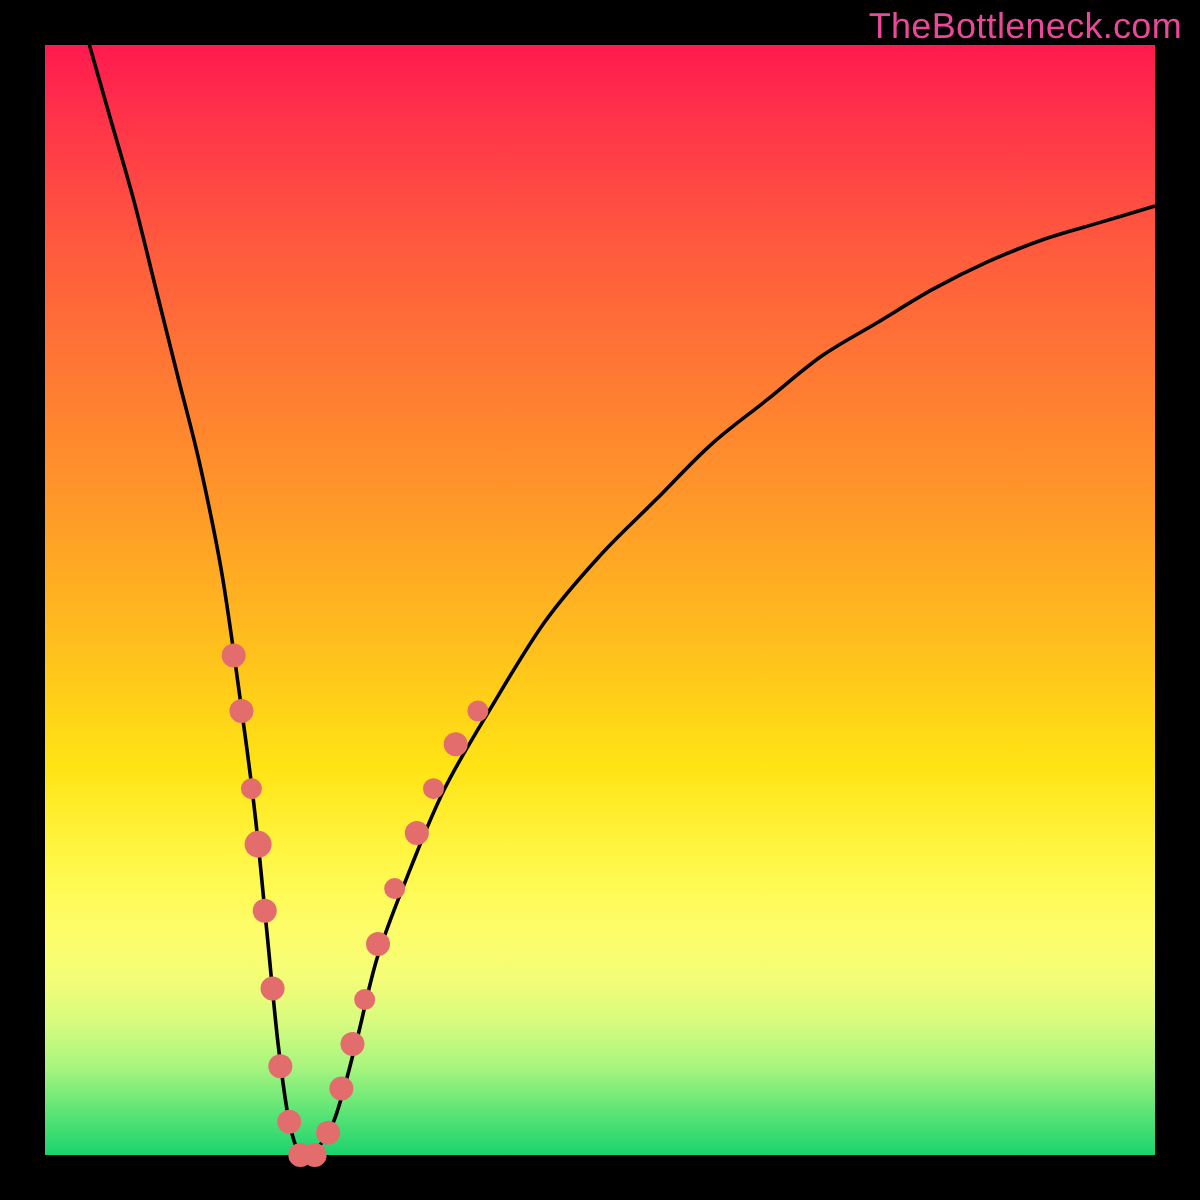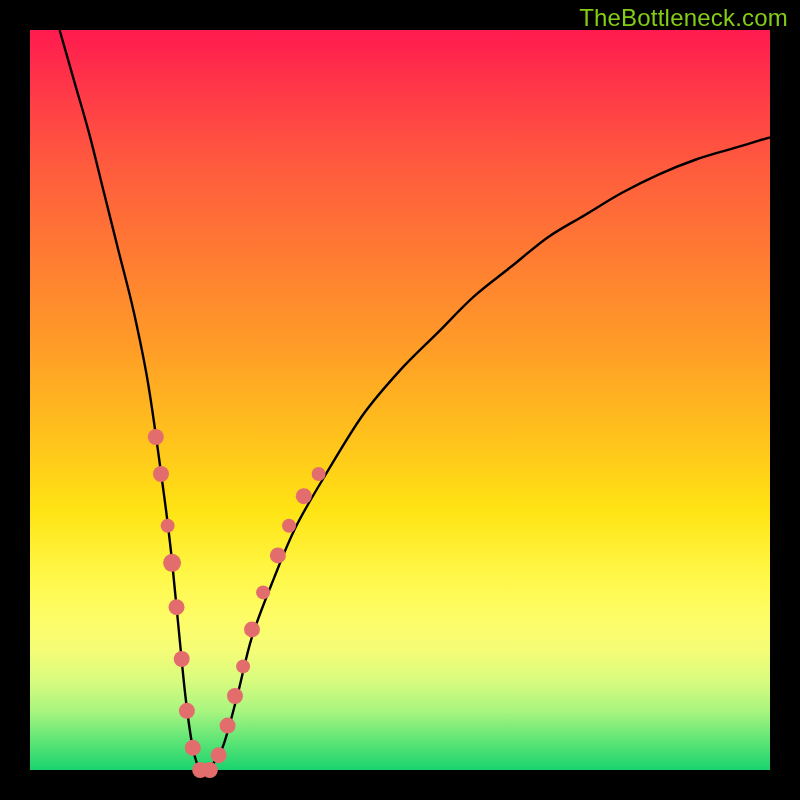--- a/index.html
+++ b/index.html
@@ -40,21 +40,21 @@
       #d7fb7e 88%,
       #a9f57f 92%,
       #5fe576 96%,
       #19d36e 100%
     );
   }
   .watermark {
     position: absolute;
     top: 4px;
     right: 12px;
-    color: #84cc16;
+    color: #ec4899;
     font-size: 24px;
     font-weight: 500;
     letter-spacing: 0.2px;
     z-index: 10;
     user-select: none;
   }
   svg.curve {
     position: absolute;
     left: 0;
     top: 0;

